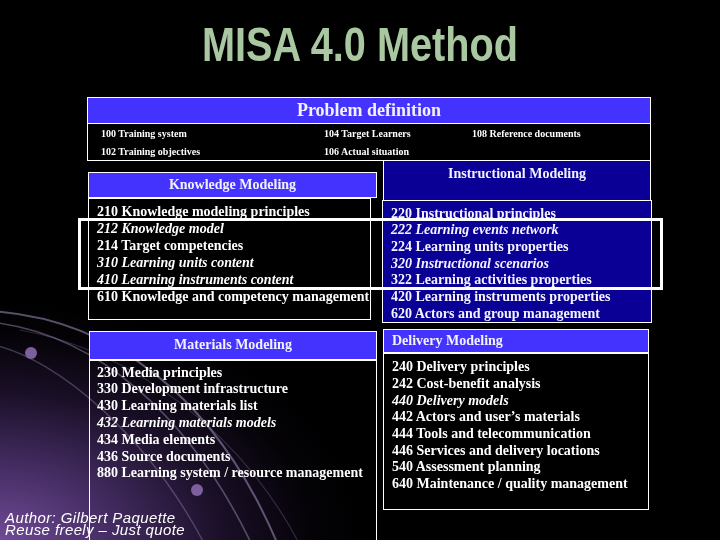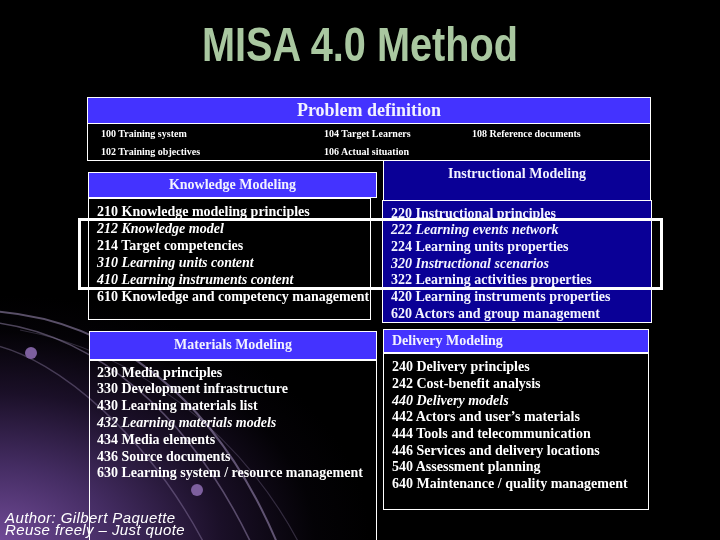--- a/index.html
+++ b/index.html
@@ -135,21 +135,21 @@
   </div>
 
   <div class="hdr center m-hdr">Materials Modeling</div>
   <div class="bdy m-bdy">
     <span class="item" data-italic="false">230 Media principles</span>
     <span class="item" data-italic="false">330 Development infrastructure</span>
     <span class="item" data-italic="false">430 Learning materials list</span>
     <span class="item" data-italic="true">432 Learning materials models</span>
     <span class="item" data-italic="false">434 Media elements</span>
     <span class="item" data-italic="false">436 Source documents</span>
-    <span class="item" data-italic="false">630 Learning system / resource management</span>
+    <span class="item" data-italic="false">880 Learning system / resource management</span>
   </div>
 
   <div class="hdr left d-hdr">Delivery Modeling</div>
   <div class="bdy d-bdy">
     <span class="item" data-italic="false">240 Delivery principles</span>
     <span class="item" data-italic="false">242 Cost-benefit analysis</span>
     <span class="item" data-italic="true">440 Delivery models</span>
     <span class="item" data-italic="false">442 Actors and user’s materials</span>
     <span class="item" data-italic="false">444 Tools and telecommunication</span>
     <span class="item" data-italic="false">446 Services and delivery locations</span>

